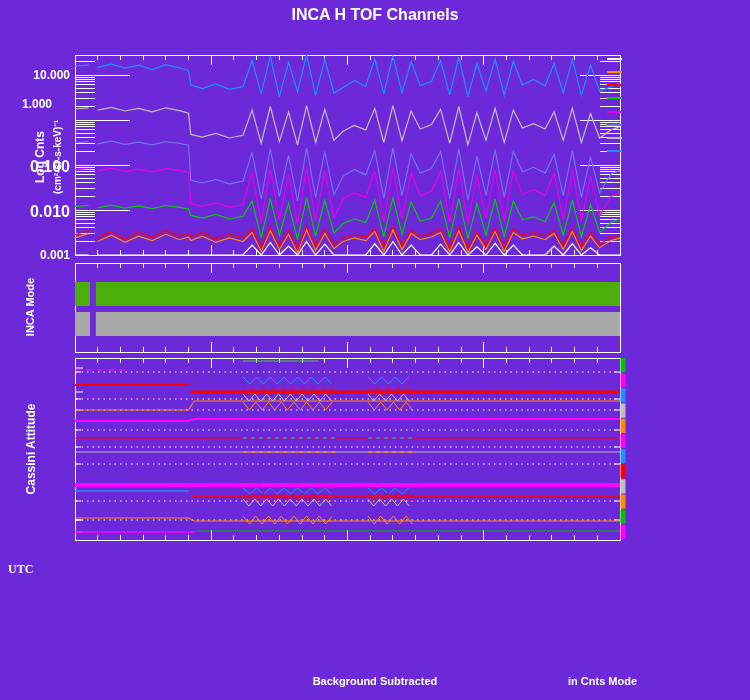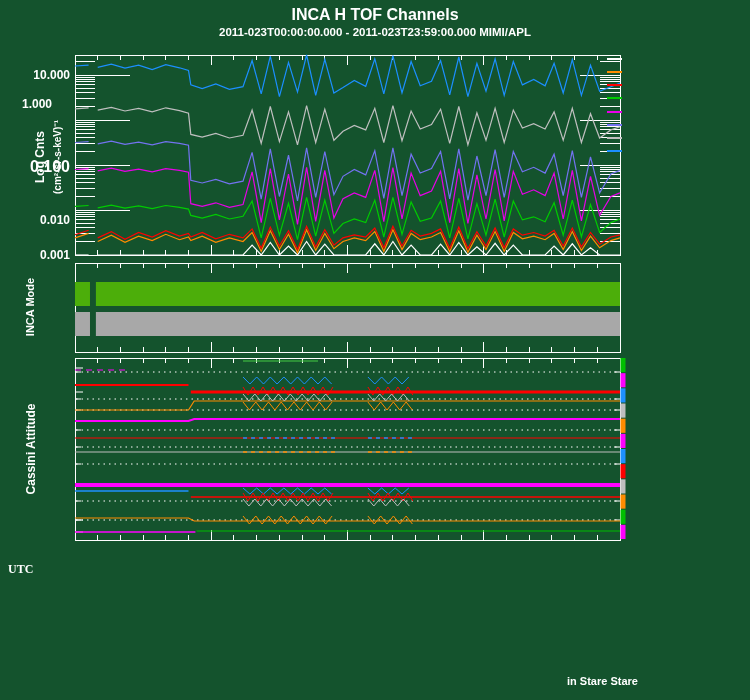--- a/index.html
+++ b/index.html
@@ -1,16 +1,16 @@
 <!DOCTYPE html>
 <html><head>
 <meta charset="utf-8">
 <style>
   html,body{margin:0;padding:0;background:#000;}
-  #canvas{position:relative;width:750px;height:700px;background:#14532d;overflow:hidden;
+  #canvas{position:relative;width:750px;height:700px;background:#6d28d9;overflow:hidden;
           font-family:"Liberation Sans",sans-serif;}
   .lbl{position:absolute;color:#fff;font-weight:bold;white-space:nowrap;}
   .vert{transform:translate(-50%,-50%) rotate(-90deg);}
   #title{left:0;top:6px;width:750px;text-align:center;font-size:16px;}
   #subtitle{left:0;top:26px;width:750px;text-align:center;font-size:11.5px;}
   #ylabel-main{left:40px;top:157px;font-size:12px;}
   #ylabel-units{left:57px;top:157px;font-size:10px;font-weight:bold;}
   #mode-label{left:30px;top:307px;font-size:11px;}
   #attitude-label{left:31px;top:449px;font-size:12px;}
   #utc-label{left:8px;top:562px;font-size:12px;font-family:Liberation Serif, serif;}
@@ -349,31 +349,31 @@
       <rect x="620.5" y="418.6666666666667" width="5" height="14.166666666666666" fill="#FF8C00"></rect>
       <rect x="620.5" y="433.8333333333333" width="5" height="14.166666666666666" fill="#FF00FF"></rect>
       <rect x="620.5" y="449" width="5" height="14.166666666666666" fill="#1E90FF"></rect>
       <rect x="620.5" y="464.16666666666663" width="5" height="14.166666666666666" fill="#FF0000"></rect>
       <rect x="620.5" y="479.3333333333333" width="5" height="14.166666666666666" fill="#BEBEBE"></rect>
       <rect x="620.5" y="494.5" width="5" height="14.166666666666666" fill="#FF8C00"></rect>
       <rect x="620.5" y="509.66666666666663" width="5" height="14.166666666666666" fill="#00C000"></rect>
       <rect x="620.5" y="524.8333333333333" width="5" height="14.166666666666666" fill="#FF00FF"></rect>
     </svg>
   <div class="lbl" id="title">INCA H TOF Channels</div>
-  <div class="lbl" id="subtitle">2011-023T00:00:00.000 - 2011-023T23:59:00.000 MIMI/APL</div>
   <div class="lbl vert" id="ylabel-main">Log Cnts</div>
   <div class="lbl vert" id="ylabel-units">(cm²-sr-s-keV)⁻¹</div>
   <div class="lbl vert" id="mode-label">INCA Mode</div>
   <div class="lbl vert" id="attitude-label">Cassini Attitude</div>
   <div class="lbl" id="utc-label">UTC</div>
-  <div class="lbl" id="footer-right">in Stare Stare</div>
+  <div class="lbl" id="footer-center">Background Subtracted</div>
+  <div class="lbl" id="footer-right">in Cnts Mode</div>
 <div class="lbl" style="left: 4px; top: 68px; width: 66px; text-align: right; font-size: 12px;">10.000</div>
     <div class="lbl" style="left: 4px; top: 97px; width: 66px; text-align: center; font-size: 12px;">1.000</div>
     <div class="lbl" style="left: 4px; top: 158px; width: 66px; text-align: right; font-size: 16px;">0.100</div>
-    <div class="lbl" style="left: 4px; top: 203px; width: 66px; text-align: right; font-size: 12px; margin-top: 10px;">0.010</div>
+    <div class="lbl" style="left: 4px; top: 203px; width: 66px; text-align: right; font-size: 16px;">0.010</div>
     <div class="lbl" style="left: 4px; top: 248px; width: 66px; text-align: right; font-size: 12px;">0.001</div>
     <div class="lbl" style="left: 625px; top: 52px; font-size: 12px; color: rgb(255, 255, 255);"></div>
     <div class="lbl" style="left: 625px; top: 65px; font-size: 12px; color: rgb(255, 140, 0);"></div>
     <div class="lbl" style="left: 625px; top: 78px; font-size: 12px; color: rgb(255, 0, 0);"></div>
     <div class="lbl" style="left: 625px; top: 91px; font-size: 12px; color: rgb(0, 204, 0);"></div>
     <div class="lbl" style="left: 625px; top: 105px; font-size: 12px; color: rgb(232, 0, 232);"></div>
     <div class="lbl" style="left: 625px; top: 118px; font-size: 12px; color: rgb(115, 115, 240);"></div>
     <div class="lbl" style="left: 625px; top: 131px; font-size: 12px; color: rgb(191, 191, 191);"></div>
     <div class="lbl" style="left: 625px; top: 144px; font-size: 12px; color: rgb(28, 143, 255);"></div>
     <div class="lbl" style="left: 628px; top: 267px; font-size: 11px; color: rgb(0, 180, 0);"></div>

